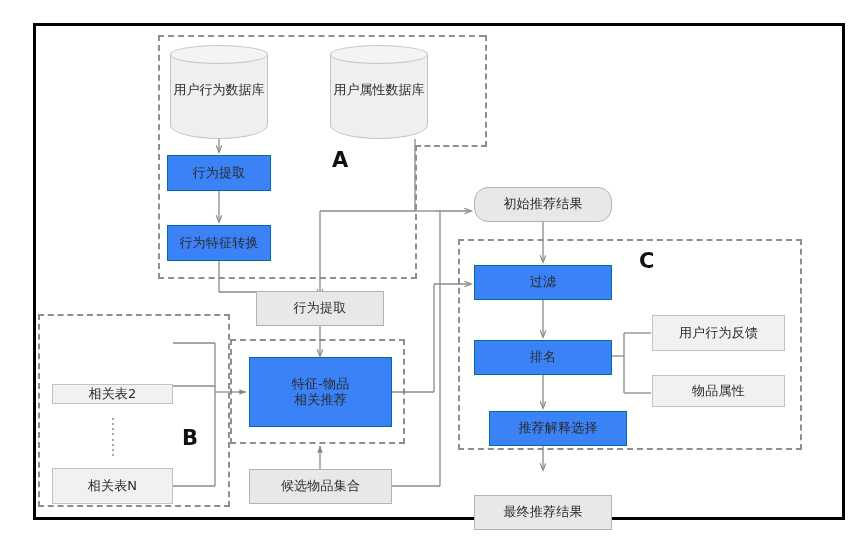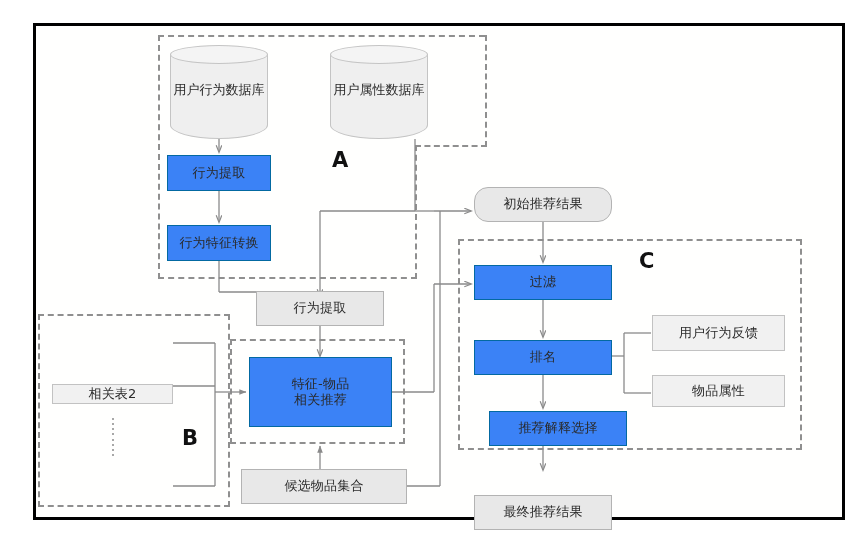--- a/index.html
+++ b/index.html
@@ -236,25 +236,26 @@
     <i></i>
       <i></i>
       <i></i>
       <i></i>
       <i></i>
       <i></i>
       <i></i>
       <i></i>
   </div>
 
+  <div class="node box-pale" style="left:52px; top:468px; width:121px; height:36px;">相关表N</div>
 
   <div class="node box-dark" style="left:249px; top:357px; width:143px; height:70px;">特征-物品
 相关推荐</div>
 
-  <div class="node box-light" style="left:241px; top:469px; width:166px; height:35px;">候选物品集合</div>
+  <div class="node box-light" style="left:249px; top:469px; width:143px; height:35px;">候选物品集合</div>
 
   <div class="node box-light" style="left:474px; top:187px; width:138px; height:35px;border-radius:14px;">初始推荐结果</div>
 
   <div class="node box-dark" style="left:474px; top:265px; width:138px; height:35px;">过滤</div>
 
   <div class="node box-dark" style="left:474px; top:340px; width:138px; height:35px;">排名</div>
 
   <div class="node box-dark" style="left:474px; top:411px; width:138px; height:35px;margin-left:15px;">推荐解释选择</div>
 
   <div class="node box-light" style="left:474px; top:471px; width:138px; height:35px;margin-top:24px;">最终推荐结果</div>

